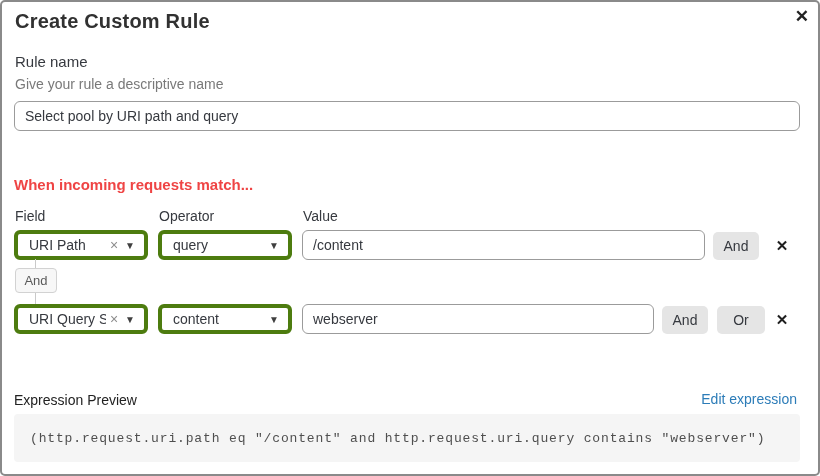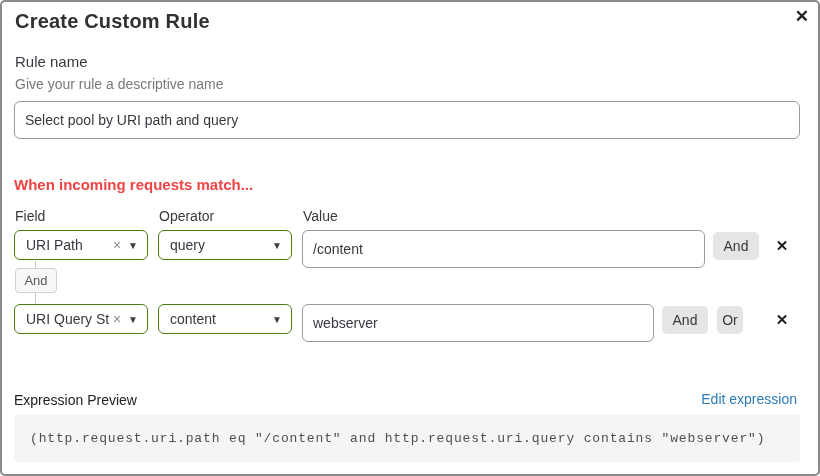--- a/index.html
+++ b/index.html
@@ -24,41 +24,41 @@
   .dialog-title {
     position: absolute; left: 13px; top: 8px;
     font-size: 20px; font-weight: 700; color: #313131;
     letter-spacing: .2px;
   }
 
   .rule-name-label { position: absolute; left: 13px; top: 51px; font-size: 15px; color: #36393f; }
   .rule-name-helper { position: absolute; left: 13px; top: 74px; font-size: 14px; color: #797979; }
 
   .text-input {
-    position: absolute; height: 38px;
+    position: absolute; height: 30px;
     border: 1px solid #9b9b9b; border-radius: 6px;
     font-family: "Liberation Sans", sans-serif;
     font-size: 14px; color: #36393f;
     padding: 0 10px; background: #fff; outline: none;
   }
   .rule-name-input { left: 12px; top: 99px; width: 786px; }
 
   .match-heading {
     position: absolute; left: 12px; top: 174px;
     font-size: 15px; font-weight: 700; color: #ef4444;
   }
 
   .col-label { position: absolute; top: 206px; font-size: 14px; color: #36393f; text-align: right; }
   .col-field { left: 13px; }
   .col-operator { left: 157px; }
   .col-value { left: 301px; }
 
   .select {
     position: absolute; height: 30px; width: 134px;
-    border: 1px solid #4d7c0f; border-radius: 6px;
+    border: 4px solid #4d7c0f; border-radius: 6px;
     background: #fff; display: flex; align-items: center;
     cursor: pointer;
   }
   .select .sel-text {
     flex: 1; padding-left: 11px; font-size: 14px; color: #36393f;
     white-space: nowrap; overflow: hidden; text-overflow: clip;
   }
   .select .sel-clear { color: #8d8d8d; font-size: 14px; padding: 0 4px; cursor: pointer; }
   .select .sel-caret { color: #3f3f3f; font-size: 10px; padding: 0 9px 0 3px; }
 
@@ -72,21 +72,21 @@
   .gray-btn {
     position: absolute; height: 28px;
     background: #e5e5e5; border: none; border-radius: 5px;
     font-family: "Liberation Sans", sans-serif;
     font-size: 14px; color: #36393f;
     display: flex; align-items: center; justify-content: center;
     cursor: pointer;
   }
   .btn-and1 { left: 711px; top: 230px; width: 46px; }
   .btn-and2 { left: 660px; top: 304px; width: 46px; }
-  .btn-or2  { left: 715px; top: 304px; width: 26px; }
+  .btn-or2  { left: 715px; top: 304px; width: 48px; }
 
   .row-delete {
     position: absolute; width: 18px; text-align: center;
     font-size: 15px; font-weight: 700; color: #1f1f1f; cursor: pointer;
   }
   .del1 { left: 771px; top: 235px; }
   .del2 { left: 771px; top: 309px; }
 
   .connector-line {
     position: absolute; left: 33px; top: 257px;

